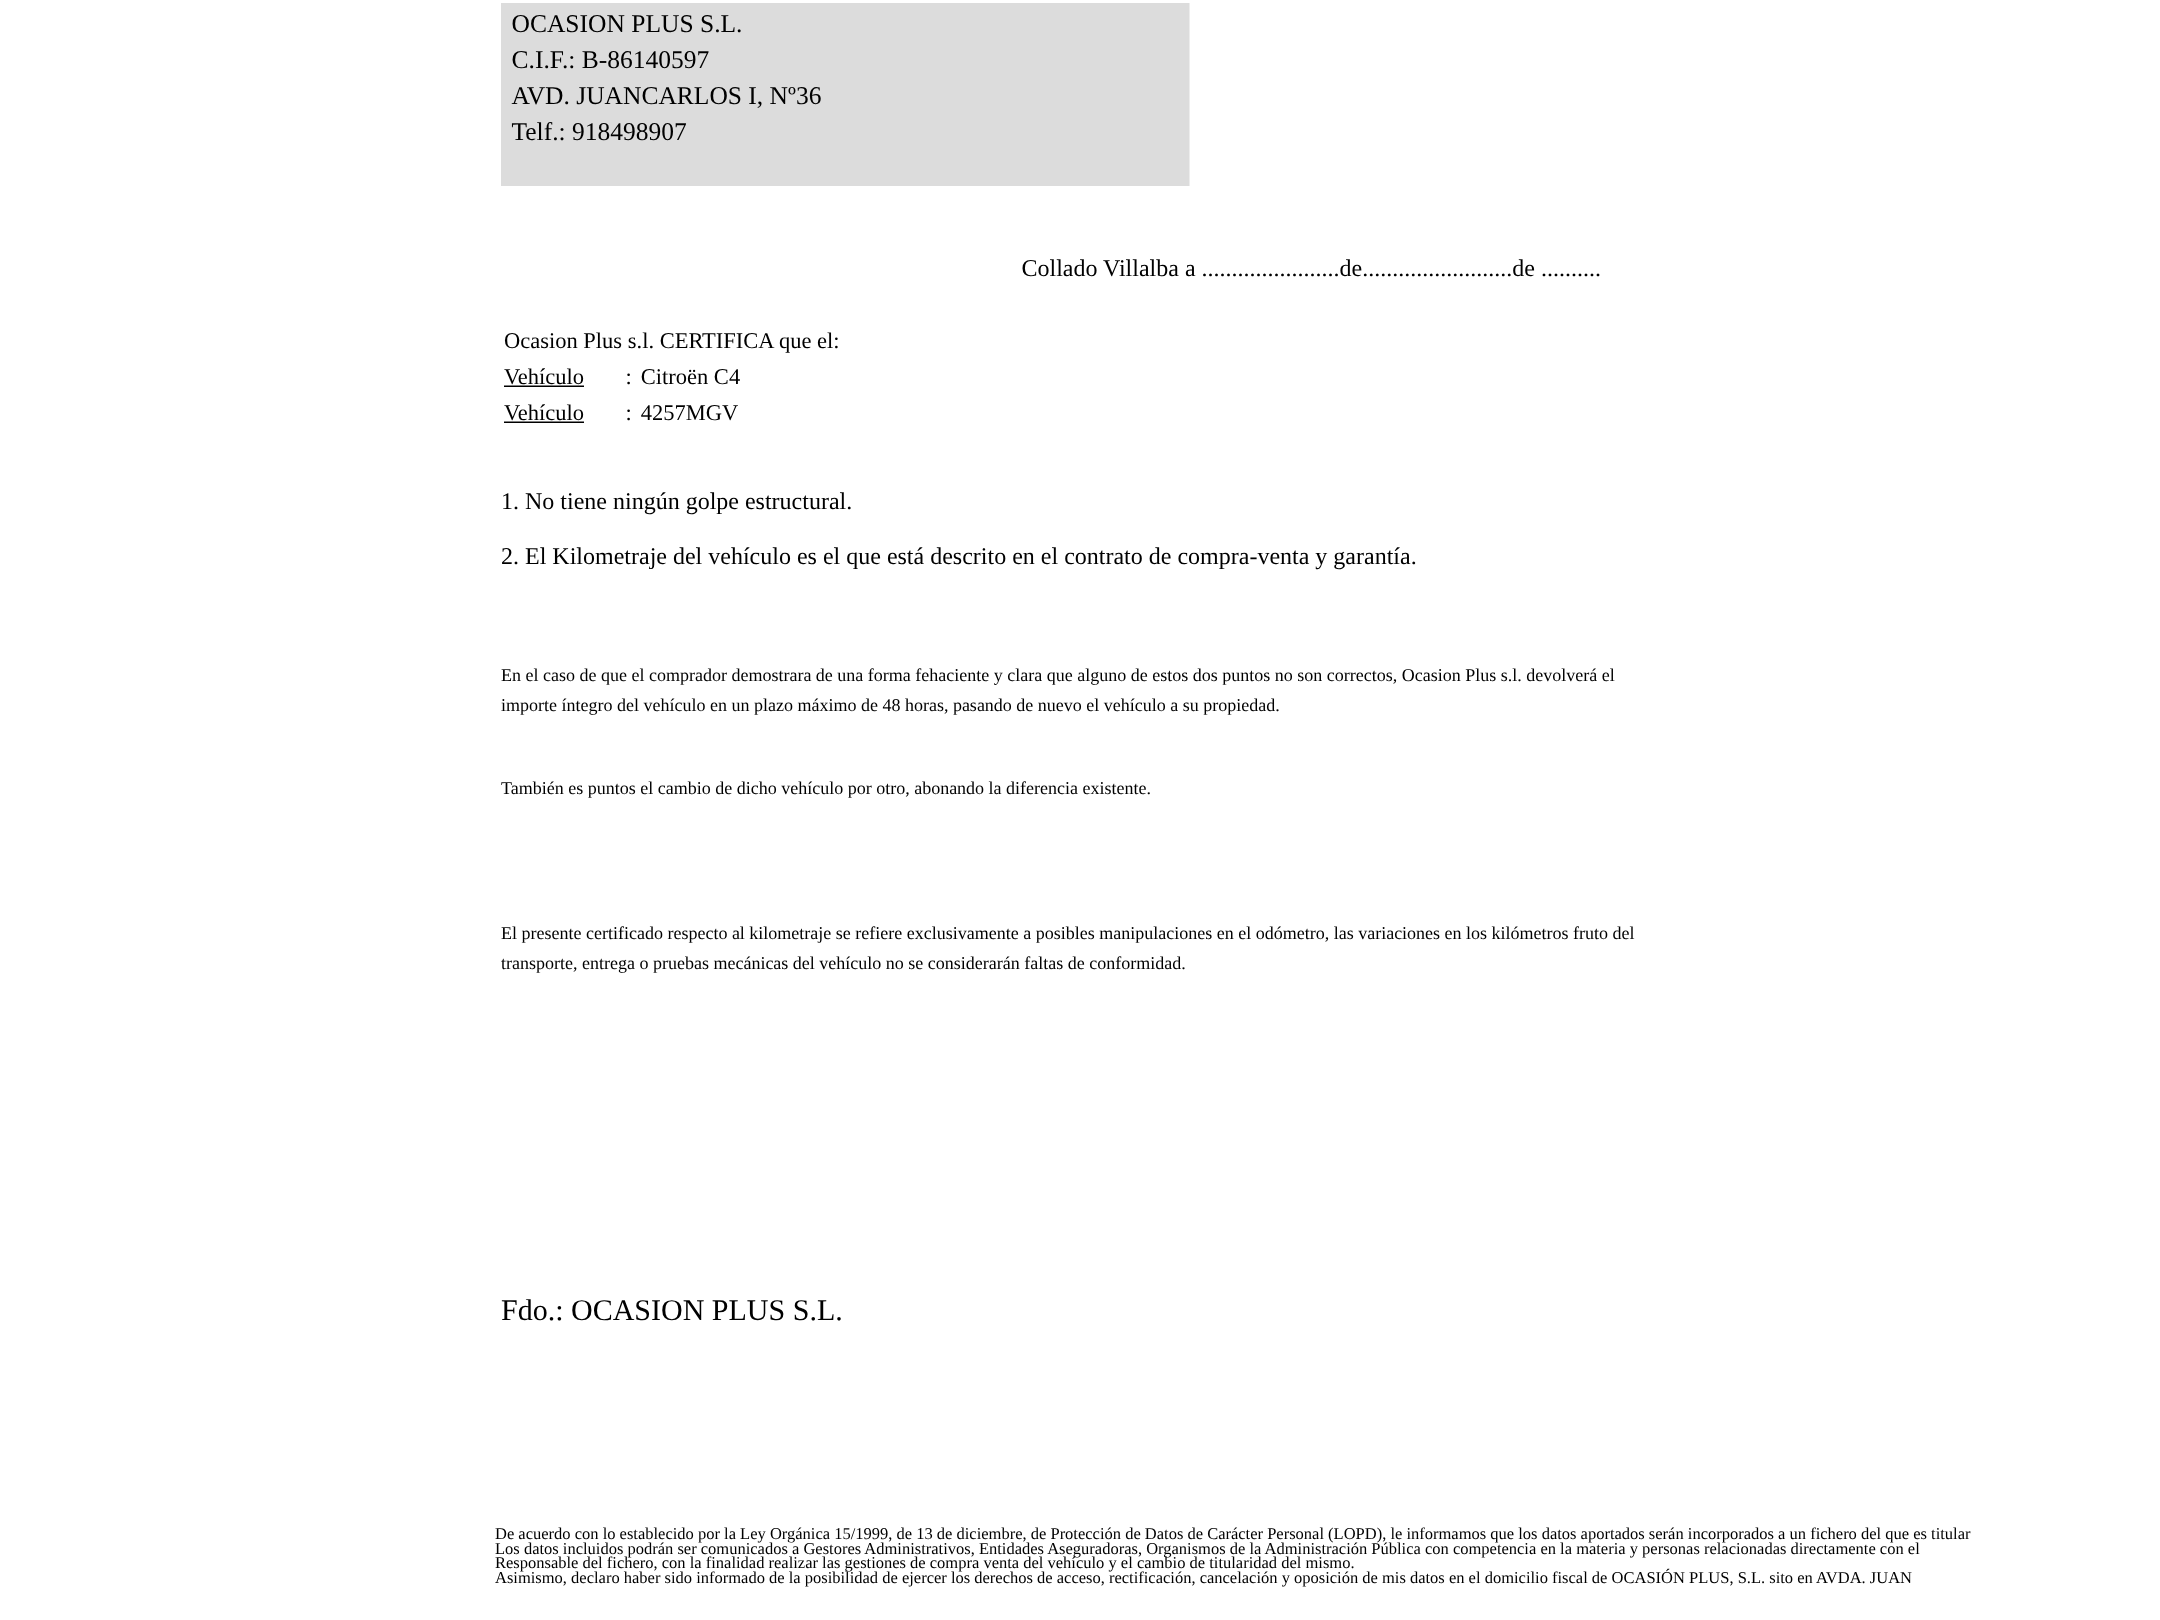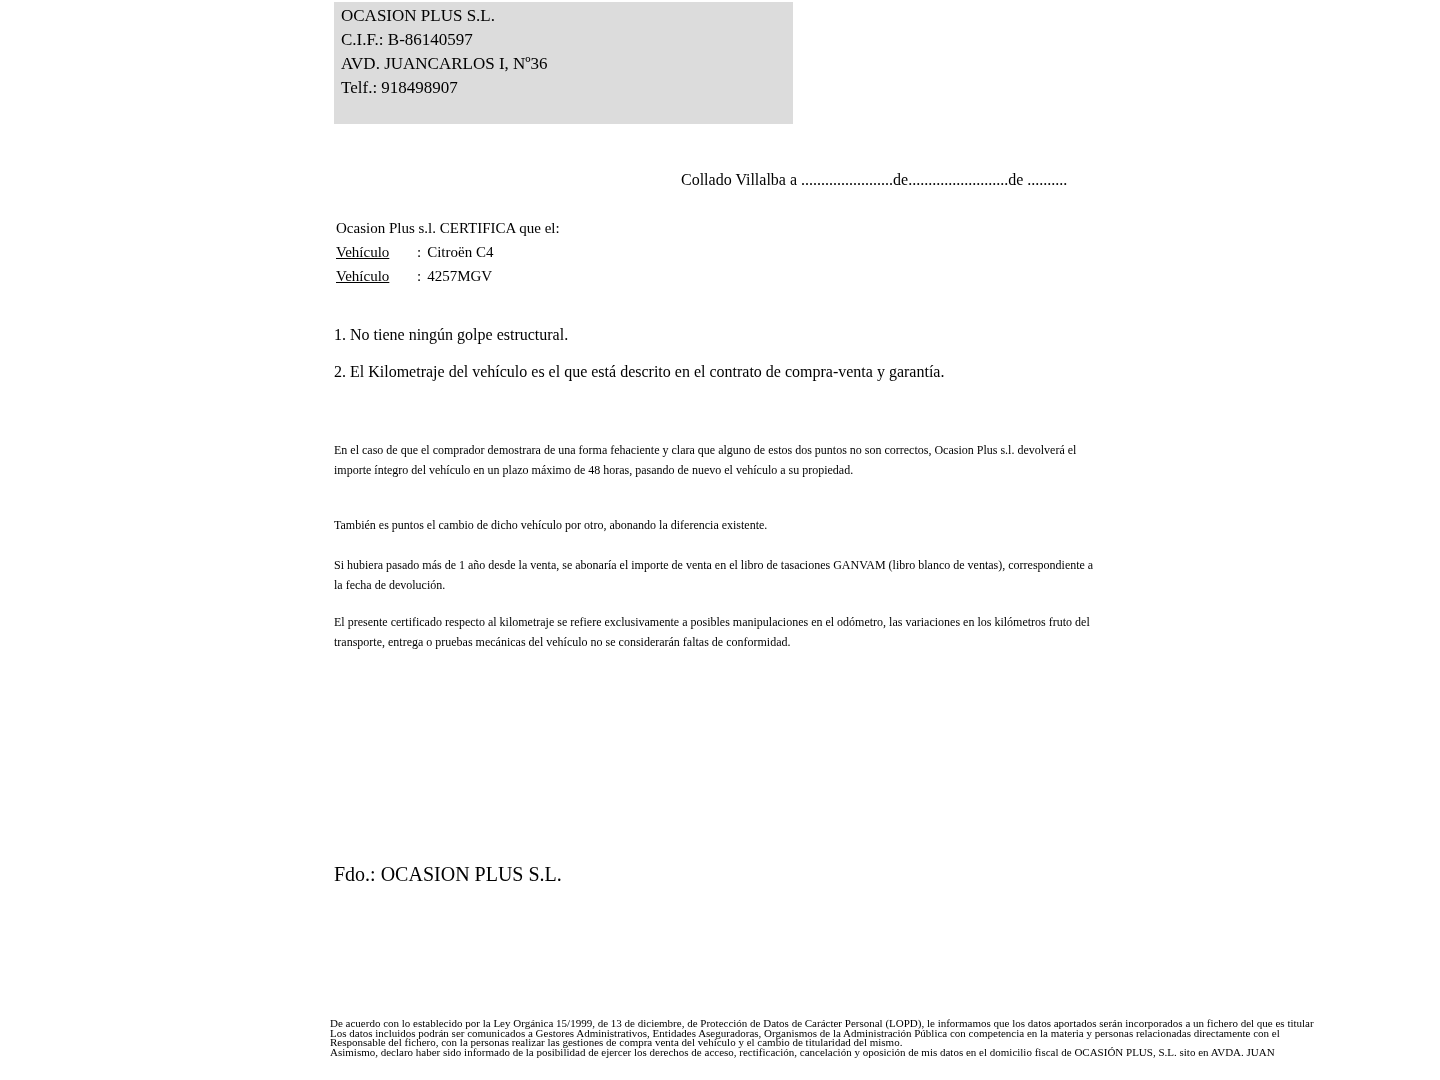--- a/index.html
+++ b/index.html
@@ -118,25 +118,24 @@
     <div class="row">
       <span class="field-label">Vehículo</span><span class="field-sep">:</span><span class="field-value">4257MGV</span>
     </div>
   </div>
 
   <div class="item item-1">1. No tiene ningún golpe estructural.</div>
   <div class="item item-2">2. El Kilometraje del vehículo es el que está descrito en el contrato de compra-venta y garantía.</div>
 
   <div class="para para-1">En el caso de que el comprador demostrara de una forma fehaciente y clara que alguno de estos dos puntos no son correctos, Ocasion Plus s.l. devolverá el importe íntegro del vehículo en un plazo máximo de 48 horas, pasando de nuevo el vehículo a su propiedad.</div>
   <div class="para para-2">También es puntos el cambio de dicho vehículo por otro, abonando la diferencia existente.</div>
-  <div class="para para-3">Si hubiera pasado más de 1 año desde la venta, se abonaría el importe de venta en el libro de tasaciones GANVAM (libro blanco de ventas), correspondiente a la fecha de devolución.</div>
   <div class="para para-4">El presente certificado respecto al kilometraje se refiere exclusivamente a posibles manipulaciones en el odómetro, las variaciones en los kilómetros fruto del transporte, entrega o pruebas mecánicas del vehículo no se considerarán faltas de conformidad.</div>
 
   <div class="signature">Fdo.: OCASION PLUS S.L.</div>
 
   <div class="footer">
     <div class="fline">De acuerdo con lo establecido por la Ley Orgánica 15/1999, de 13 de diciembre, de Protección de Datos de Carácter Personal (LOPD), le informamos que los datos aportados serán incorporados a un fichero del que es titular</div>
     <div class="fline">Los datos incluidos podrán ser comunicados a Gestores Administrativos, Entidades Aseguradoras, Organismos de la Administración Pública con competencia en la materia y personas relacionadas directamente con el</div>
-    <div class="fline">Responsable del fichero, con la personas realizar las gestiones de compra venta del vehículo y el cambio de titularidad del mismo.</div>
+    <div class="fline">Responsable del fichero, con la finalidad realizar las gestiones de compra venta del vehículo y el cambio de titularidad del mismo.</div>
     <div class="fline">Asimismo, declaro haber sido informado de la posibilidad de ejercer los derechos de acceso, rectificación, cancelación y oposición de mis datos en el domicilio fiscal de OCASIÓN PLUS, S.L. sito en AVDA. JUAN</div>
   </div>
 
 </div>
 
 </body></html>

